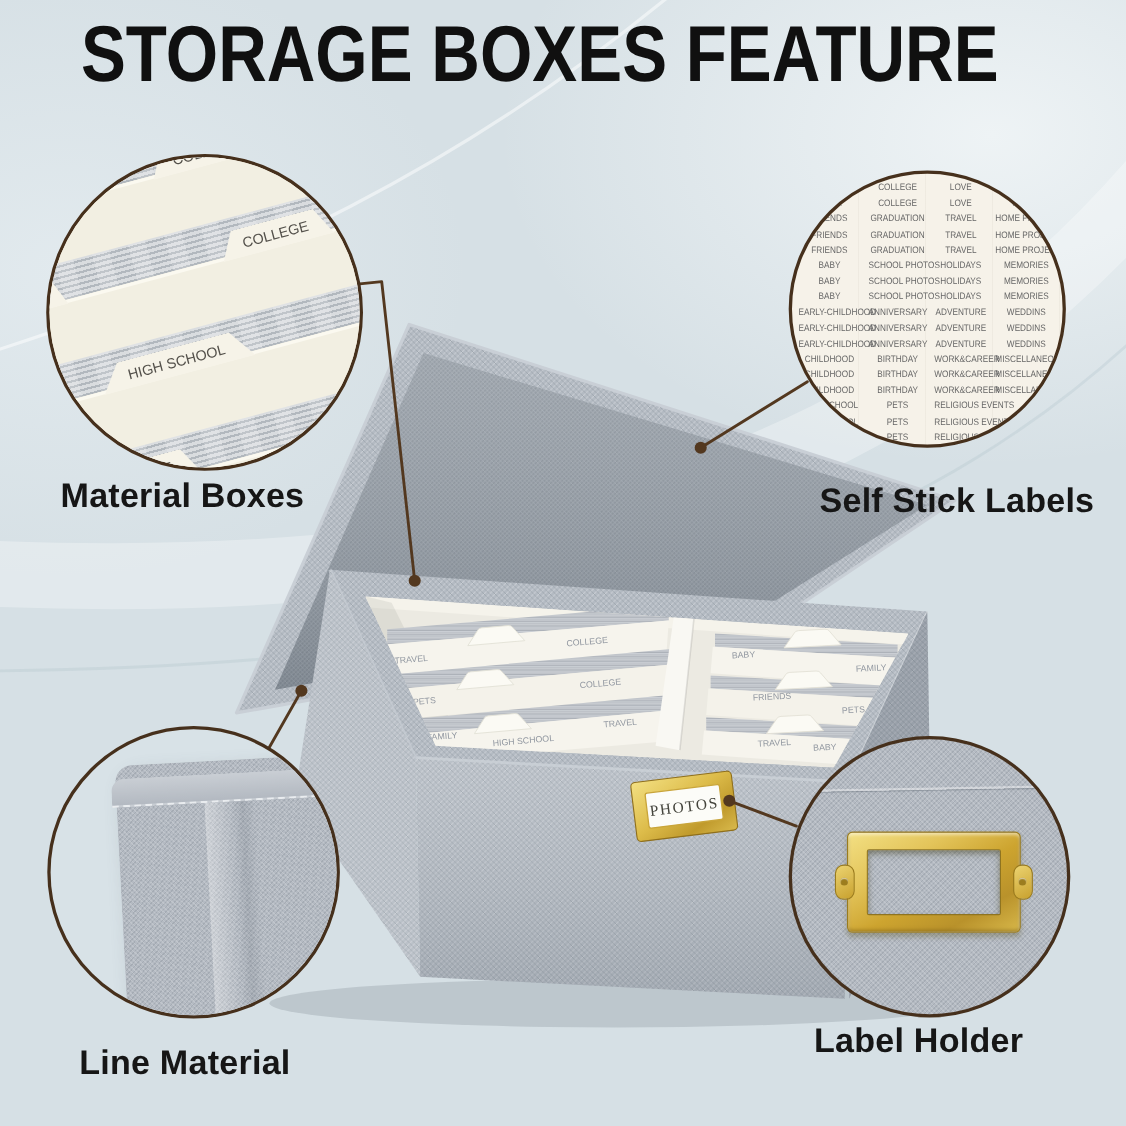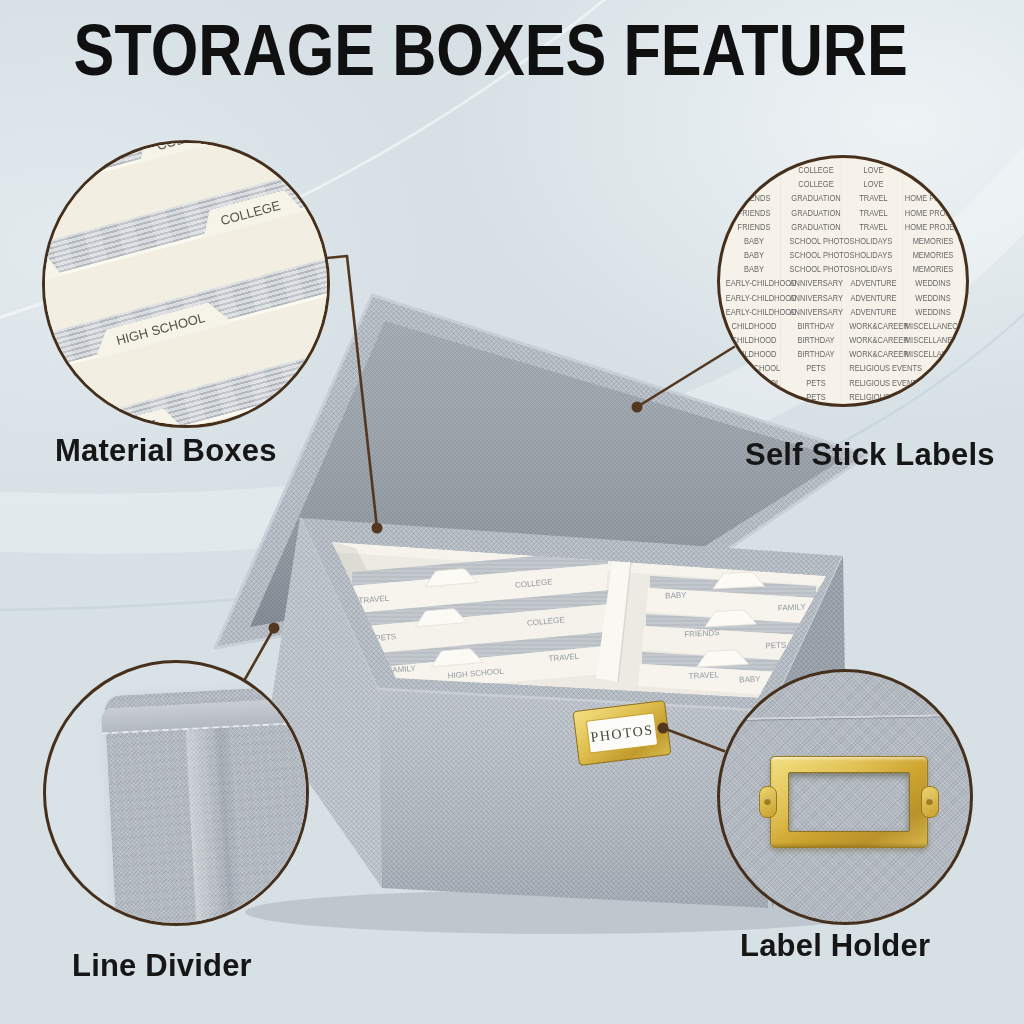--- a/index.html
+++ b/index.html
@@ -385,16 +385,16 @@
       </div>
       <div class="ear r">
         <div class="screw"></div>
       </div>
       <div class="window fabric"></div>
     </div>
   </div>
 
   <div class="caption" id="cap-divider">Material Boxes</div>
   <div class="caption" id="cap-labels">Self Stick Labels</div>
-  <div class="caption" id="cap-line">Line Divider</div>
+  <div class="caption" id="cap-line">Line Material</div>
   <div class="caption" id="cap-holder">Label Holder</div>
 
 </div>
 
 </body></html>

